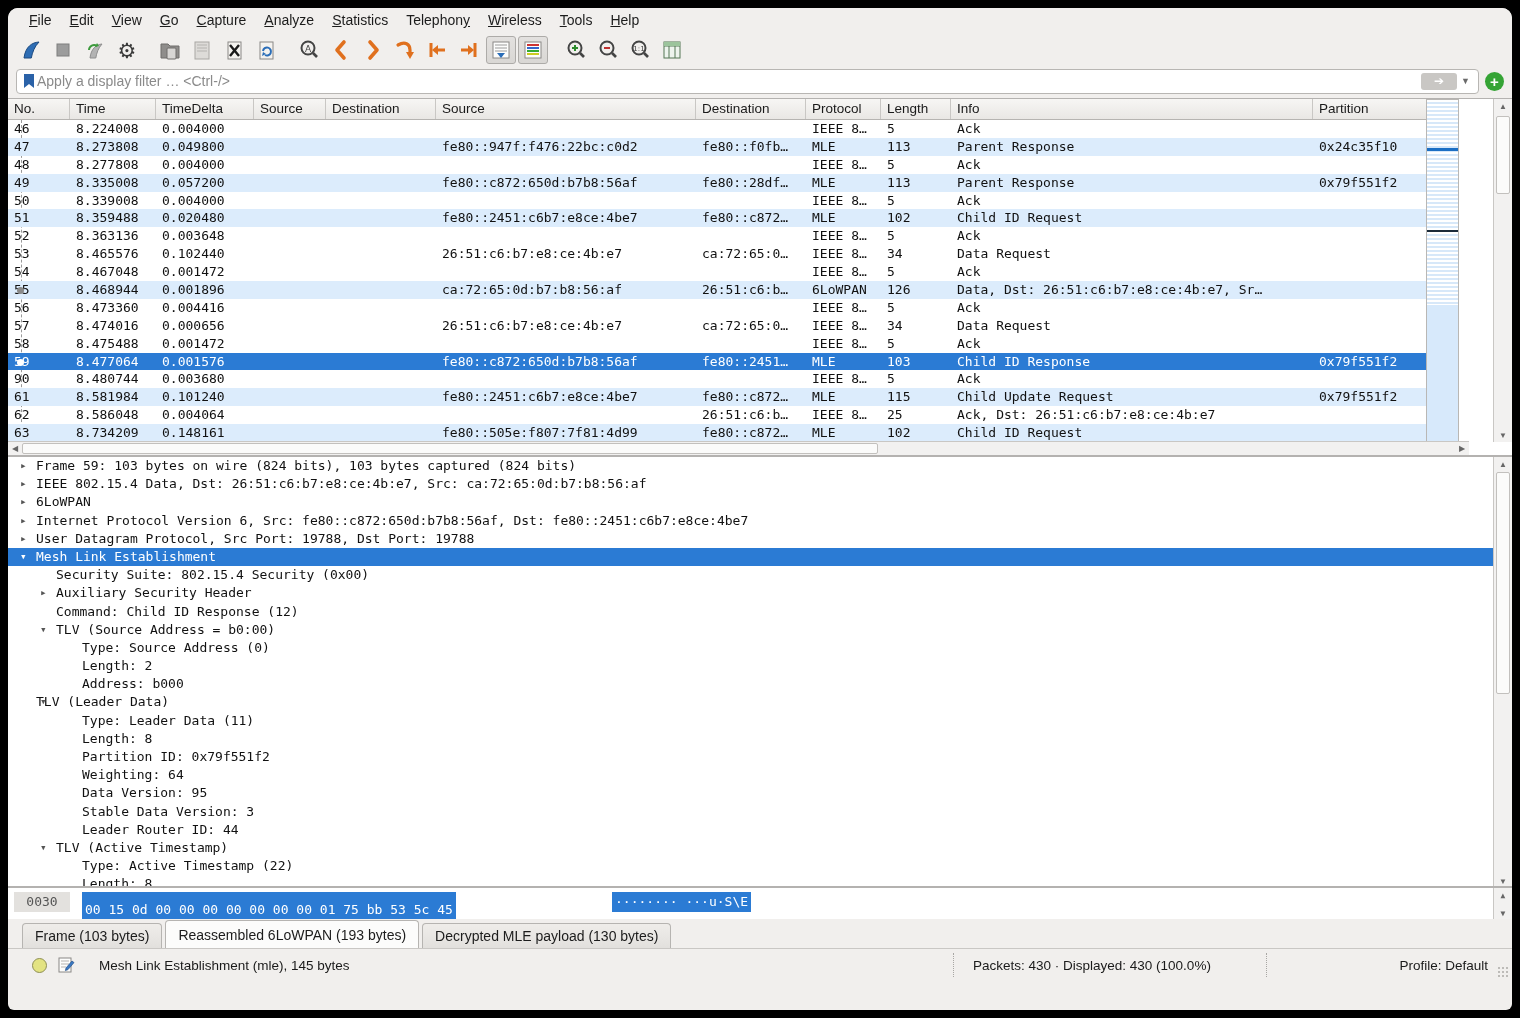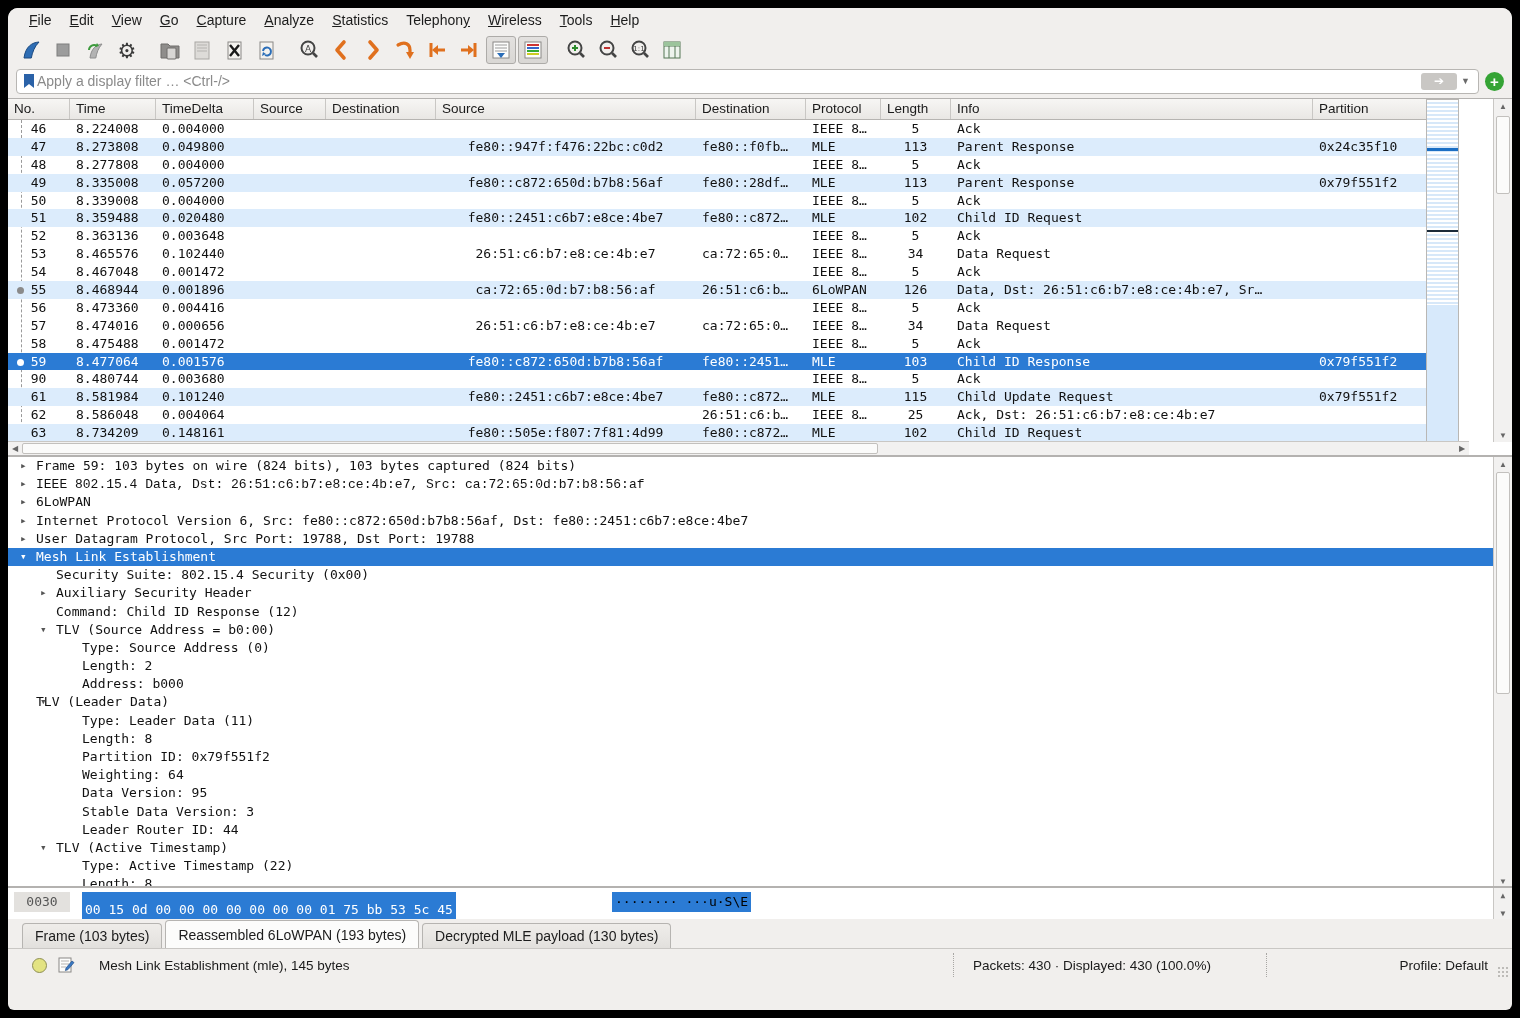--- a/index.html
+++ b/index.html
@@ -49,21 +49,21 @@
   .grid { display:grid; grid-template-columns:62px 86px 98px 72px 110px 260px 110px 75px 70px 362px 1fr;
           width:1451px; font-family:"DejaVu Sans Mono",monospace; font-size:13px; }
   .list-header { height:21px; background:linear-gradient(#f7f6f4,#e9e7e4); border-bottom:1px solid #b6b4b1;
                  color:#1a1a1a; font-family:"Liberation Sans",sans-serif; font-size:13.5px; }
   .list-header .hcell { padding:2px 0 0 6px; border-right:1px solid #c9c7c4; overflow:hidden; white-space:nowrap; }
   .rows { position:relative; height:322px; overflow:hidden; }
   .prow { height:17.9px; line-height:17.9px; color:#111; position:relative; }
   .prow.blue { background:#dcecfc; }
   .prow.selected { background:#2b7bd4; color:#fff; }
   .pcell { overflow:hidden; white-space:nowrap; padding:0 4px 0 6px; }
-  .pcell.r { text-align:center; padding-right:7px; }
+  .pcell.r { text-align:left; padding-right:7px; }
   .relline { position:absolute; left:13px; top:0; bottom:0; width:0; border-left:1px dashed #9a9a9a; }
   .rowdot { position:absolute; left:9px; top:6px; width:7px; height:7px; border-radius:50%; background:#8a8a8a; }
   .prow.selected .rowdot { background:#fff; }
 
   
   .minimap { position:absolute; right:53px; top:0; width:33px; height:343px; border:1px solid #b9b7b4;
              background:repeating-linear-gradient(180deg,#ffffff 0 2px,#d7e8f9 2px 4px); }
   .minimap .solid { position:absolute; left:0; right:0; bottom:0; height:40%; background:#d7e9fb; }
   .minimap .mark-blue { position:absolute; left:0; right:0; top:14%; height:3px; background:#1c6fc4; }
   .minimap .mark-dark { position:absolute; left:0; right:0; top:38%; height:2px; background:#1a2a3a; }
@@ -87,21 +87,21 @@
   .dline .arrow { position:absolute; top:0; color:#555; font-size:11px; }
   .dline.selected .arrow { color:#fff; }
   .details-vscroll { top:0; height:431px; }
 
   
   .hexpane { position:relative; flex:none; height:33px; background:#fff; border-top:2px solid #b4b2b0;
              font-family:"DejaVu Sans Mono",monospace; font-size:13px; overflow:hidden; }
   .hexrow { position:absolute; top:4px; left:0; right:20px; height:20px; line-height:20px; }
   .hexoffset { position:absolute; left:6px; width:56px; text-align:center; background:#e3e1de; color:#555; }
   .hexbytes { position:absolute; left:74px; background:#2b7bd4; color:#fff; padding:8px 3px; }
-  .hexascii { position:absolute; left:604px; background:#2b7bd4; color:#000000; padding:0 3px; }
+  .hexascii { position:absolute; left:604px; background:#2b7bd4; color:#ffffff; padding:0 3px; }
   .hex-vscroll { top:0; height:33px; }
   .hex-vscroll .arr { height:15px; }
 
   
   .tabbar { flex:none; height:29px; background:#f1efed; display:flex; align-items:flex-end;
             padding-left:14px; gap:3px; }
   .btab { height:25px; padding:0 12px; display:flex; align-items:center; font-size:14px; color:#1c1c1c;
           background:linear-gradient(#efedea,#e2e0dd); border:1px solid #b6b4b1; border-bottom:none;
           border-radius:4px 4px 0 0; white-space:nowrap; }
   .btab.active { background:#fcfcfb; height:28px; font-size:14px; }
@@ -550,21 +550,21 @@
     </div>
     <div class="hscroll">
       <div class="arr" style="left:0;">◀</div>
       <div class="hthumb"></div>
       <div class="arr" style="right:0;">▶</div>
     </div>
   </div>
 
   <div class="details" id="details">
     <div class="dline"><span class="arrow" style="left: 12px;">▸</span><span style="padding-left: 28px; display: inline-block;">Frame 59: 103 bytes on wire (824 bits), 103 bytes captured (824 bits)</span></div>
-      <div class="dline"><span class="arrow" style="left: 12px;">▸</span><span style="padding-left: 28px; display: inline-block; font-family: Liberation Mono, monospace;">IEEE 802.15.4 Data, Dst: 26:51:c6:b7:e8:ce:4b:e7, Src: ca:72:65:0d:b7:b8:56:af</span></div>
+      <div class="dline"><span class="arrow" style="left: 12px;">▸</span><span style="padding-left: 28px; display: inline-block;">IEEE 802.15.4 Data, Dst: 26:51:c6:b7:e8:ce:4b:e7, Src: ca:72:65:0d:b7:b8:56:af</span></div>
       <div class="dline"><span class="arrow" style="left: 12px;">▸</span><span style="padding-left: 28px; display: inline-block;">6LoWPAN</span></div>
       <div class="dline"><span class="arrow" style="left: 12px;">▸</span><span style="padding-left: 28px; display: inline-block;">Internet Protocol Version 6, Src: fe80::c872:650d:b7b8:56af, Dst: fe80::2451:c6b7:e8ce:4be7</span></div>
       <div class="dline"><span class="arrow" style="left: 12px;">▸</span><span style="padding-left: 28px; display: inline-block;">User Datagram Protocol, Src Port: 19788, Dst Port: 19788</span></div>
       <div class="dline selected"><span class="arrow" style="left: 12px;">▾</span><span style="padding-left: 28px; display: inline-block;">Mesh Link Establishment</span></div>
       <div class="dline"><span style="padding-left: 48px; display: inline-block;">Security Suite: 802.15.4 Security (0x00)</span></div>
       <div class="dline"><span class="arrow" style="left: 32px;">▸</span><span style="padding-left: 48px; display: inline-block;">Auxiliary Security Header</span></div>
       <div class="dline"><span style="padding-left: 48px; display: inline-block;">Command: Child ID Response (12)</span></div>
       <div class="dline"><span class="arrow" style="left: 32px;">▾</span><span style="padding-left: 48px; display: inline-block;">TLV (Source Address = b0:00)</span></div>
       <div class="dline"><span style="padding-left: 74px; display: inline-block;">Type: Source Address (0)</span></div>
       <div class="dline"><span style="padding-left: 74px; display: inline-block;">Length: 2</span></div>

